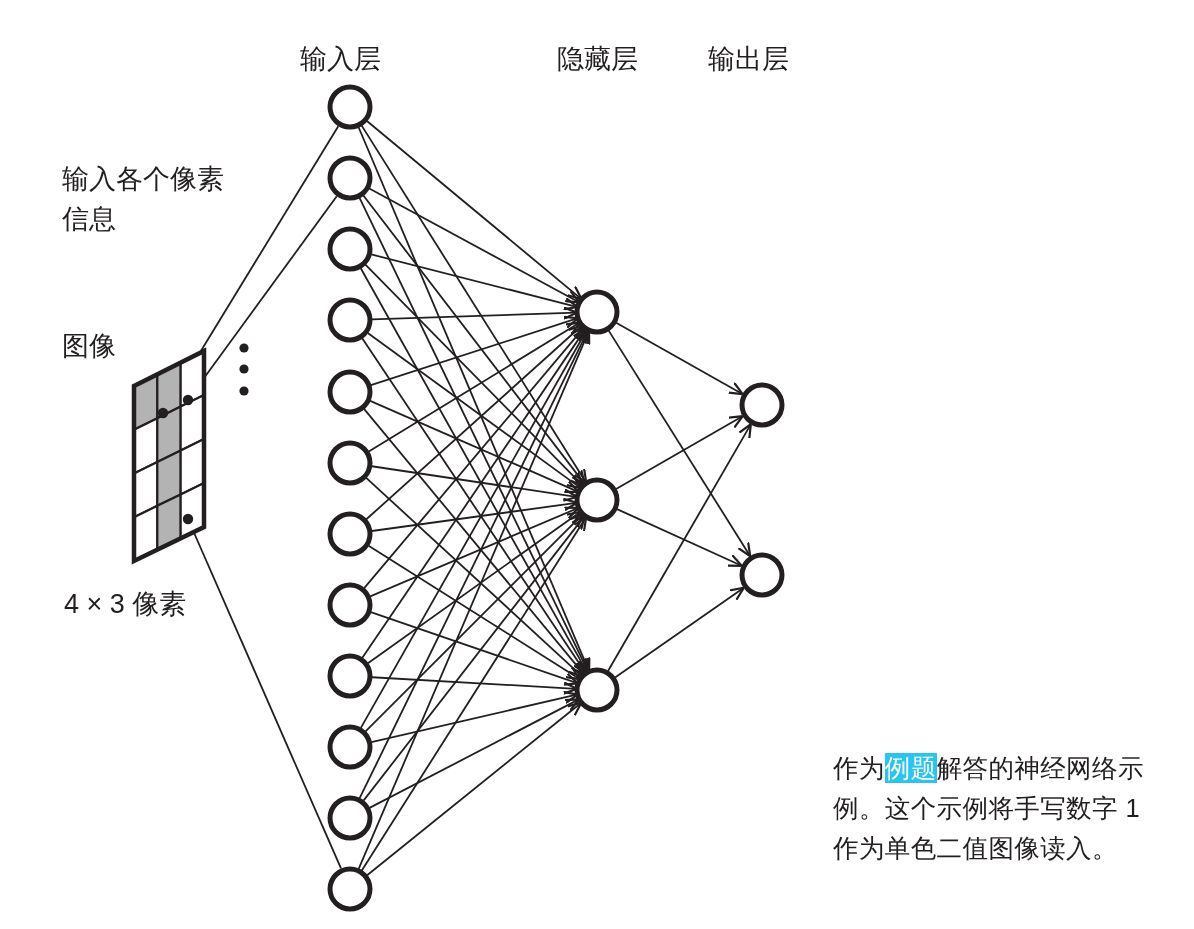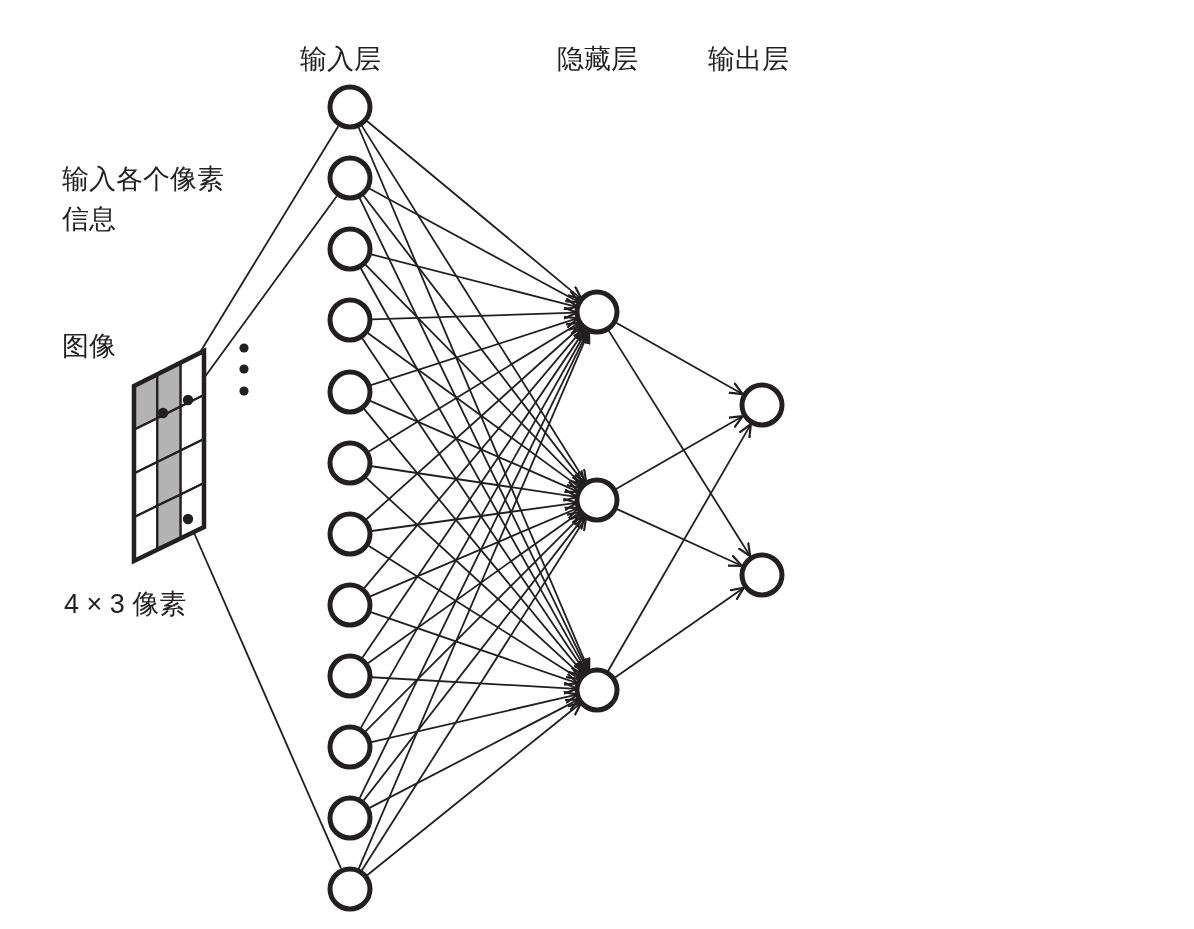--- a/index.html
+++ b/index.html
@@ -209,14 +209,15 @@
         <circle cx="597" cy="500" r="20" class="node-circle" stroke-width="5"></circle>
         <circle cx="597" cy="690" r="20" class="node-circle" stroke-width="5"></circle>
       </g>
 
     <g id="output-nodes">
         <circle cx="762" cy="405" r="20" class="node-circle" stroke-width="5"></circle>
         <circle cx="762" cy="575" r="20" class="node-circle" stroke-width="5"></circle>
       </g>
   </svg>
 
+  <div id="caption"><span>作为</span><span class="hl">例题</span><span>解答的神经网络示例。这个示例将手写数字 1 作为单色二值图像读入。</span></div>
 
 </div>
 
 </body></html>

